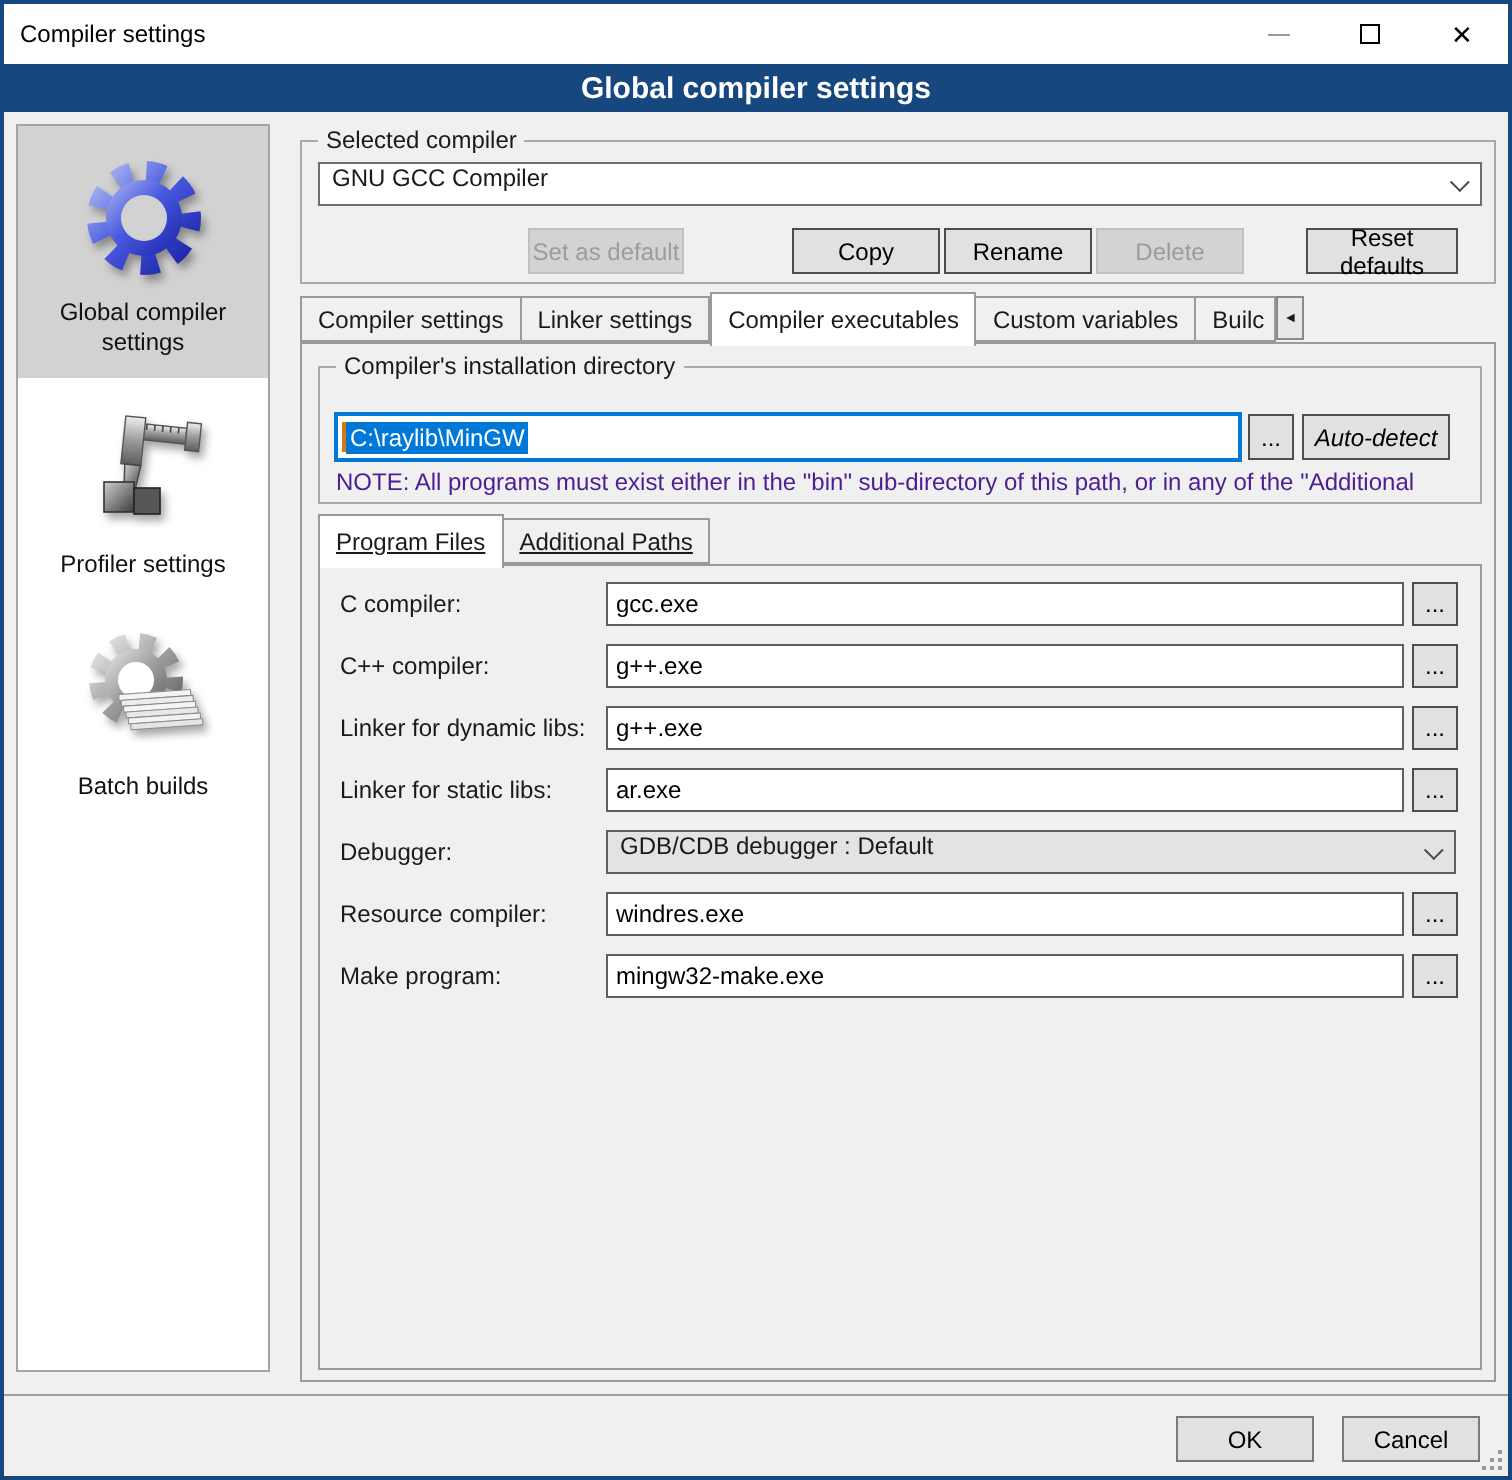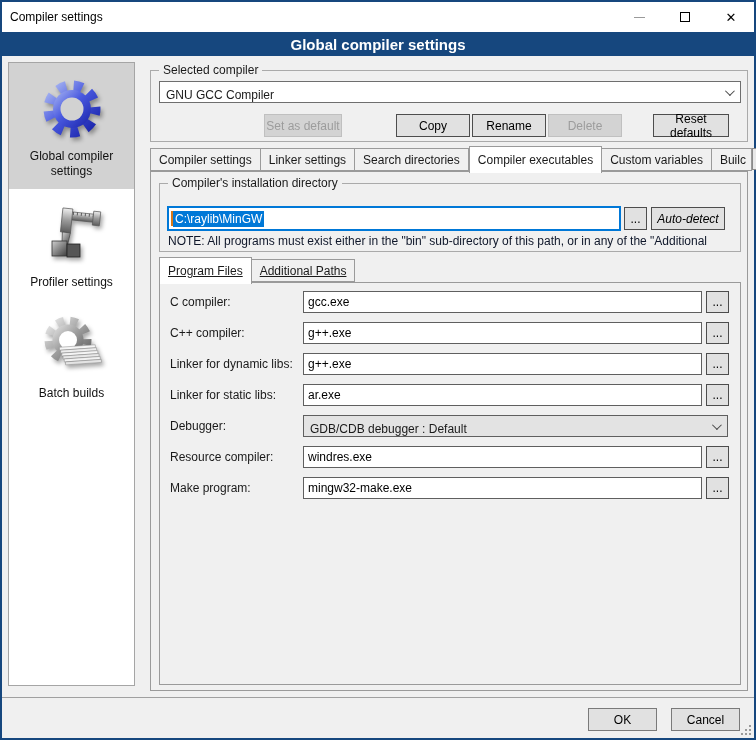--- a/index.html
+++ b/index.html
@@ -47,21 +47,21 @@
   .groupbox {
     position: absolute; border: 1px solid #aaaaaa;
   }
   .legend {
     position: absolute; top: -8px; left: 8px; background: #f0f0f0; padding: 0 4px;
     color: #1a1a1a; white-space: nowrap;
   }
   .gb-compiler { left: 150px; top: 70px; width: 598px; height: 72px; padding-left: 33px; }
   .combo {
     position: absolute; background: #ffffff; border: 1px solid #6e6e6e; height: 22px;
-    display: flex; align-items: flex-end; padding: 0 22px 0 6px; cursor: default;
+    display: flex; align-items: flex-start; padding: 0 22px 0 6px; cursor: default;
   }
   .combo.gray { background: #e3e3e3; }
   .chev {
     position: absolute; right: 8px; top: 7px; width: 7px; height: 7px;
     border-right: 1px solid #4a4a4a; border-bottom: 1px solid #4a4a4a;
     transform: rotate(45deg) translateY(-2px);
   }
   .combo-main { left: 8px; top: 10px; width: 582px; }
   .btn {
     position: absolute; height: 23px; background: #e1e1e1; border: 1px solid #4d4d4d;
@@ -96,21 +96,21 @@
   .path-input {
     position: absolute; left: 8px; top: 23px; width: 452px; height: 23px;
     background: #ffffff; border: 1px solid #0078D7; outline: 1px solid #0078D7;
     display: flex; align-items: center; padding-left: 2px; cursor: text;
   }
   .path-caret { width: 2px; height: 15px; background: #d77818; margin-right: 0px; }
   .path-selected { background: #0078D7; color: #ffffff; padding: 1px 2px; }
   .btn-browse-top { left: 464px; top: 23px; width: 23px; }
   .btn-autodetect { left: 491px; top: 23px; width: 74px; font-style: italic; }
   .note {
-    position: absolute; left: 8px; top: 50px; right: 0; color: #0f172a;
+    position: absolute; left: 8px; top: 50px; right: 0; color: #4c1d95;
     white-space: nowrap; overflow: hidden;
   }
   
   .subtabbar { position: absolute; left: 8px; top: 87px; height: 23px; display: flex; z-index: 3; text-decoration: underline; }
   .subpanel {
     position: absolute; left: 8px; top: 110px; width: 582px; height: 403px;
     border: 1px solid #9a9a9a; background: #f0f0f0; z-index: 2;
   }
   
   .frow { position: absolute; left: 0; width: 100%; height: 22px; }
@@ -240,21 +240,20 @@
   <button class="btn disabled" style="left:113px; top:43px; width:78px;">Set as default</button>
   <button class="btn" style="left:245px; top:43px; width:74px;">Copy</button>
   <button class="btn" style="left:321px; top:43px; width:74px;">Rename</button>
   <button class="btn disabled" style="left:397px; top:43px; width:74px;">Delete</button>
   <button class="btn" style="left:502px; top:43px; width:76px;">Reset defaults</button>
 </div>
 
 <div class="tabbar">
   <div class="tab">Compiler settings</div>
   <div class="tab">Linker settings</div>
-  <div class="tab">Search directories</div>
   <div class="tab active">Compiler executables</div>
   <div class="tab">Custom variables</div>
   <div class="tab clipped">Builc</div>
   <div class="tab-arrows">
     <div class="tab-arrow">◄</div>
 
   </div>
 </div>
 
 <div class="tabpanel">

